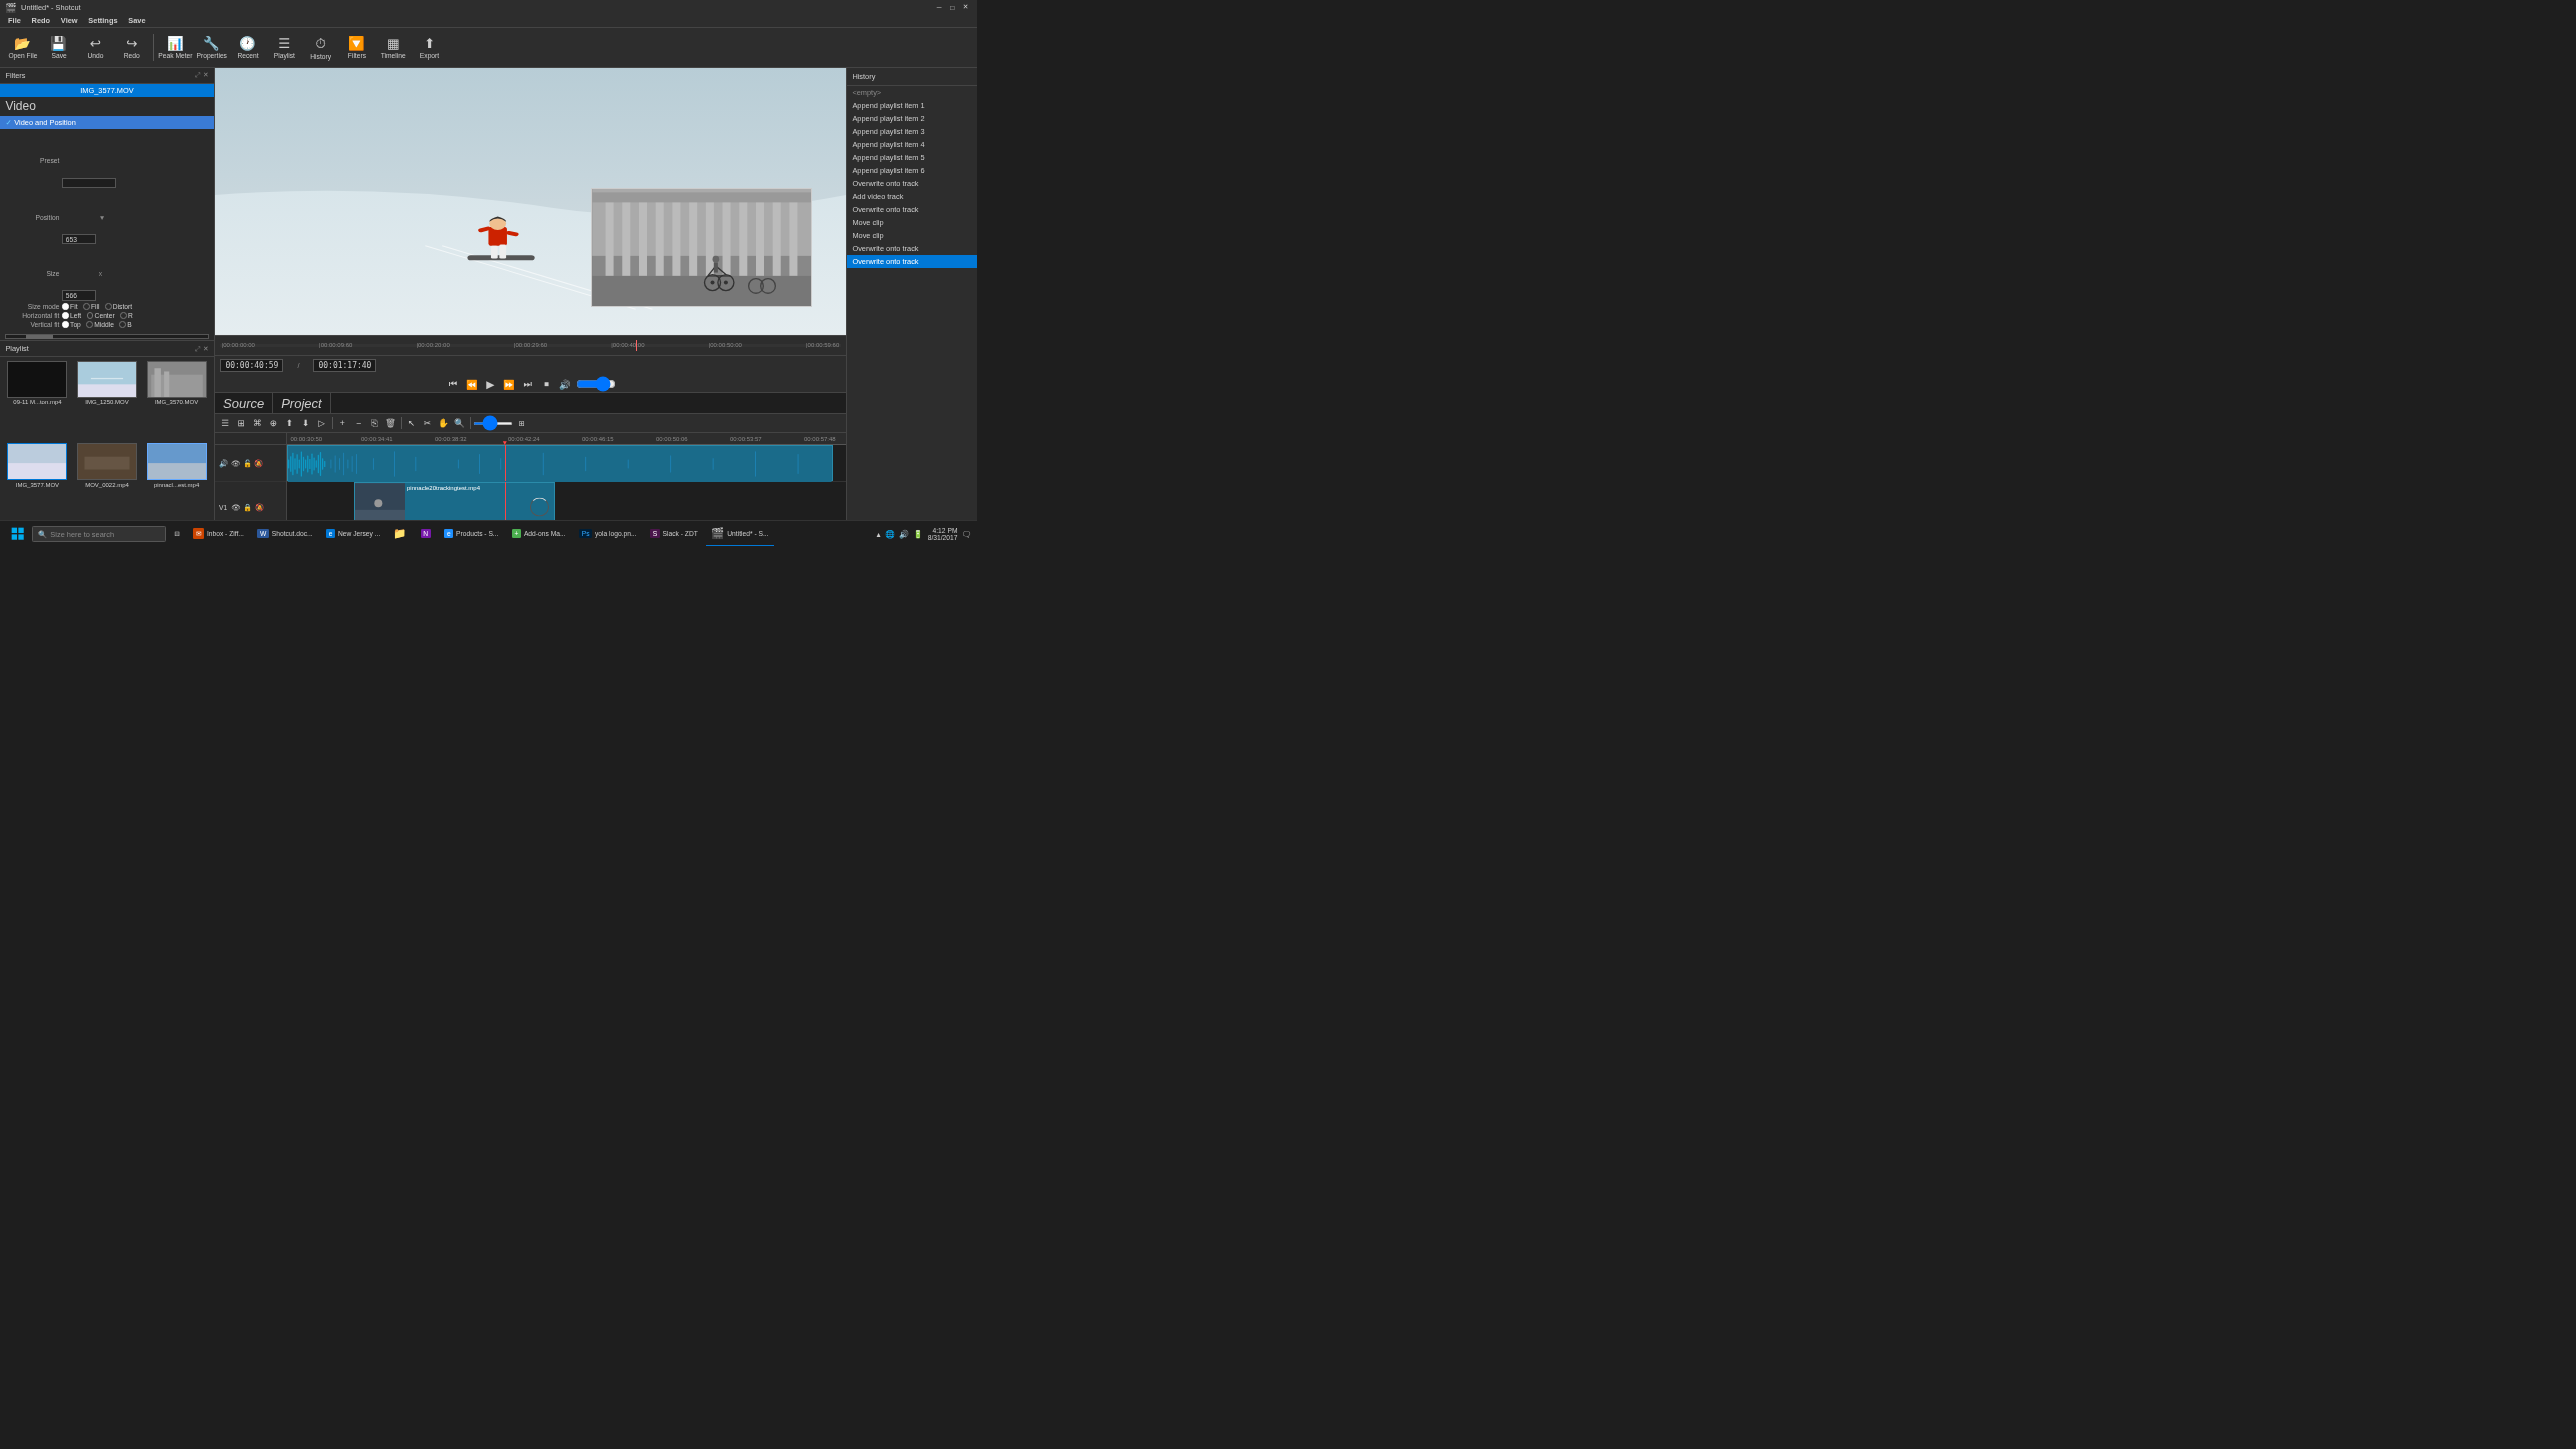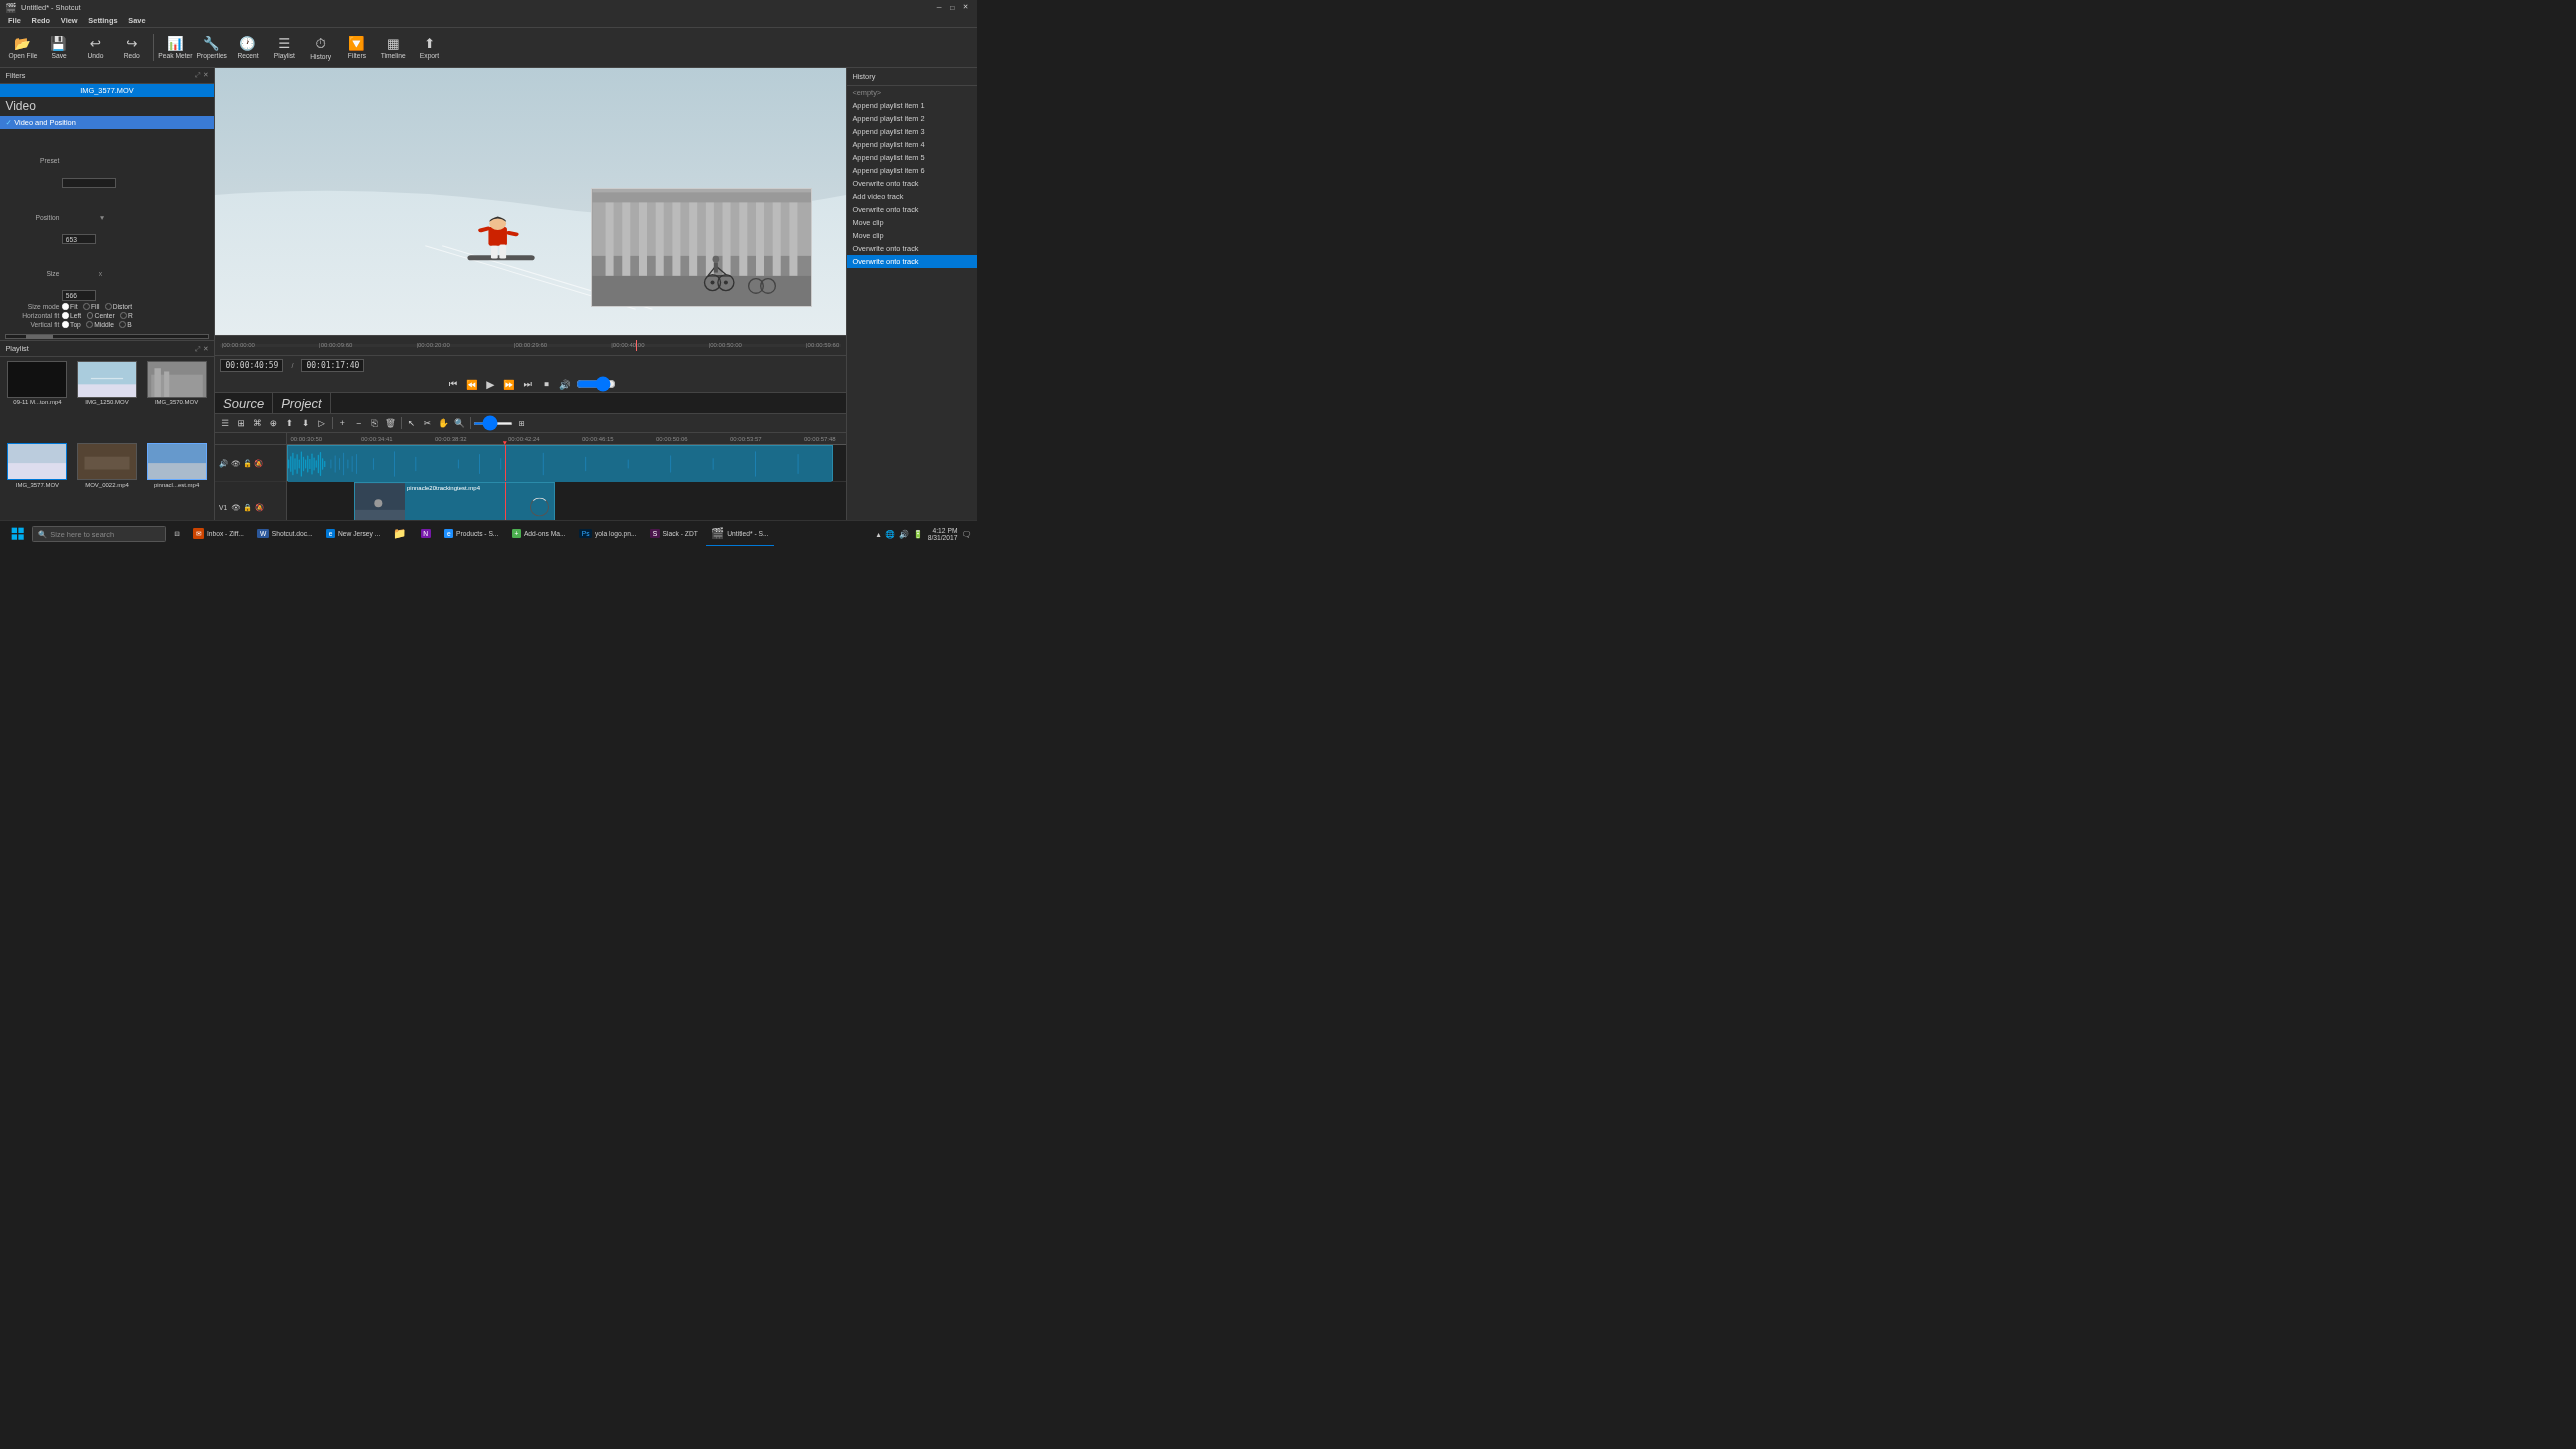--- a/index.html
+++ b/index.html
@@ -62,21 +62,21 @@
 
     
     .preview-area { background: #111; flex: 1; position: relative; overflow: hidden; }
     
     
     .snow-bg { width: 100%; height: 100%; background: linear-gradient(180deg, #b8cdd6 0%, #c5d5dc 30%, #d0d8dc 60%, #e0e0e0 100%); position: relative; }
     .pip-video { position: absolute; right: 34px; top: 40%; width: 221px; height: 121px; border: 1.3px solid #ccc; background: #777; overflow: hidden; }
 
     
     .transport-bar { background: #2d2d2d; height: 37px; border-top: 0.7px solid #444; display: flex; flex-direction: column; }
-    .timecode-row { display: flex; align-items: center; padding: 2.7px 5.4px; gap: 8px; }
+    .timecode-row { display: flex; align-items: center; padding: 2.7px 5.4px; gap: 14px; }
     .timecode-display { background: #1a1a1a; border: 0.7px solid #555; padding: 1.3px 4px; font-family: monospace; font-size: 8px; color: #ccc; }
     .transport-controls { display: flex; align-items: center; justify-content: center; gap: 2.7px; padding: 1.3px 0; }
     .trans-btn { width: 16px; height: 13.4px; background: transparent; border: none; color: #ccc; cursor: pointer; display: flex; align-items: center; justify-content: center; font-size: 9.4px; }
 
     
     .source-tabs { display: flex; border-top: 0.7px solid #444; }
     .source-tab { padding: 2.7px 8px; font-size: 13px; cursor: pointer; color: #ccc; border-right: 0.7px solid #444; font-style: italic; }
 
     
     .right-panel { width: 131px; background: #2d2d2d; border-left: 0.7px solid #444; flex-shrink: 0; }

